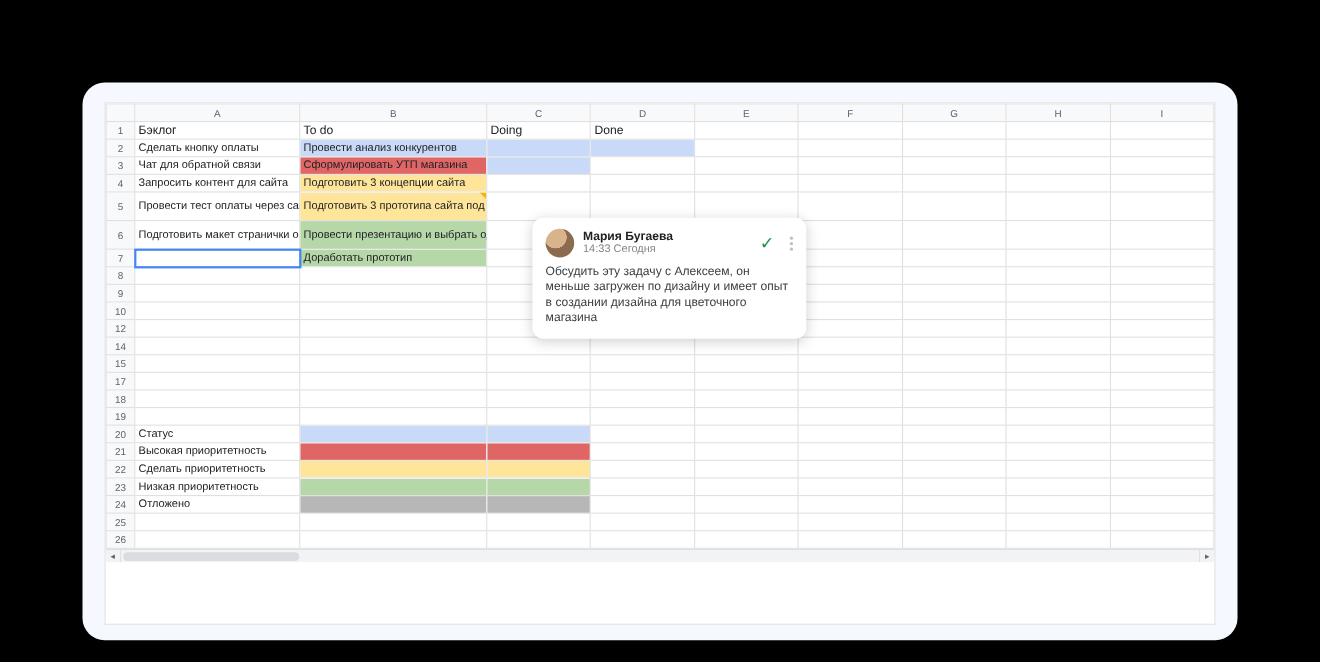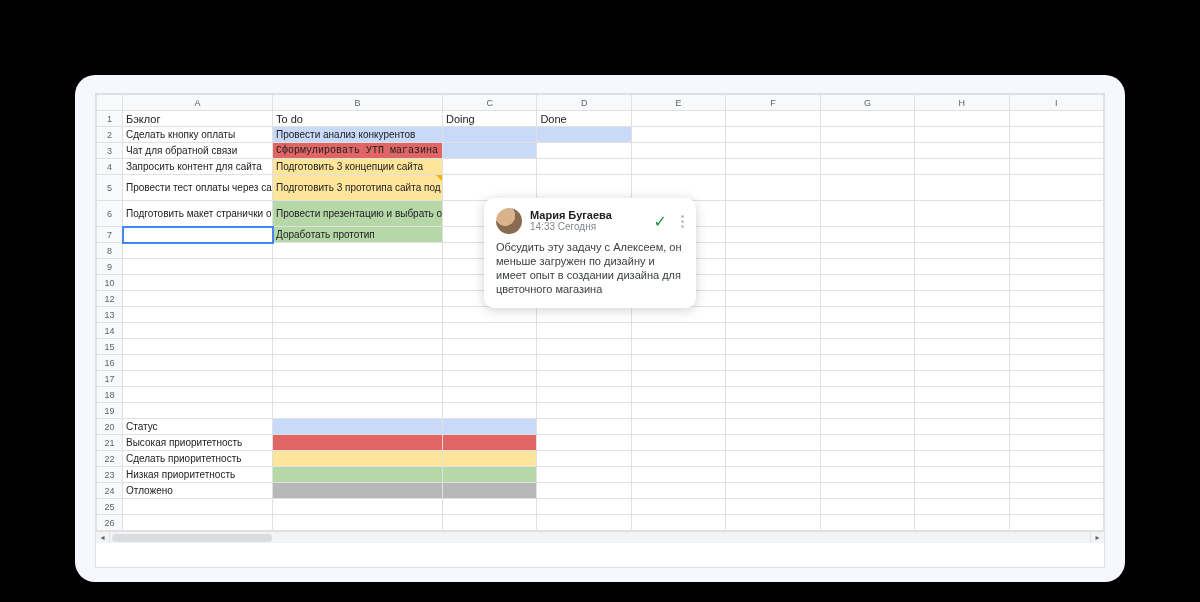--- a/index.html
+++ b/index.html
@@ -76,40 +76,40 @@
     font-weight: 400;
   }
   col.col-a { width: 150px; }
   col.col-b { width: 170px; }
   col.col-c,col.col-d,col.col-e,col.col-f,col.col-g,col.col-h,col.col-i { width: auto; }
 
   td.wrap { white-space: normal; line-height: 12px; padding-top:2px;padding-bottom:2px;}
   tr.tall td { height: 26px; vertical-align: middle;}
   td.hdr { font-weight: 400; font-size: 11px; }
   td.bg-blue   { background: var(--color-blue); margin-left: 12px; }
-  td.bg-red    { background: var(--color-red); font-family: Liberation Mono, monospace; }
+  td.bg-red    { background: var(--color-red); }
   td.bg-yellow { background: var(--color-yellow); margin-left: 17px; }
   td.bg-green  { background: var(--color-green); }
   td.bg-gray   { background: var(--color-gray); }
   td.outlined { outline: 2px solid var(--selected-border); outline-offset: -1px; }
   td.note-mark { position: relative; }
   td.note-mark::after {
     content:"";
     position:absolute; top:0; right:0;
     width:0; height:0;
     border-top: 6px solid #f4b400;
     border-left: 6px solid transparent;
   }
 
   
   .comment {
     position: absolute;
     top: 104px;
     left: 388px;
-    width: 212px;
+    width: 249px;
     background:#fff;
     border-radius: 10px;
     box-shadow: 0 2px 12px rgba(0,0,0,.18);
     padding: 10px 12px 12px 12px;
     font-size: 11px;
     color:#3c4043;
   }
   .comment-head { display:flex; align-items:center; gap:8px; margin-bottom:6px; }
   .avatar {
     width:26px;height:26px;border-radius:50%;
@@ -304,57 +304,33 @@
             <td></td>
             <td></td>
             <td></td>
             <td></td>
             <td></td>
             <td></td>
             <td></td>
             <td></td>
           </tr>
           <tr>
-            <th class="rowhead">13</th>
-            <td></td>
-            <td></td>
-            <td></td>
-            <td></td>
-            <td></td>
-            <td></td>
-            <td></td>
-            <td></td>
-            <td></td>
-          </tr>
-          <tr>
             <th class="rowhead">14</th>
             <td></td>
             <td></td>
             <td></td>
             <td></td>
             <td></td>
             <td></td>
             <td></td>
             <td></td>
             <td></td>
           </tr>
           <tr>
             <th class="rowhead">15</th>
-            <td></td>
-            <td></td>
-            <td></td>
-            <td></td>
-            <td></td>
-            <td></td>
-            <td></td>
-            <td></td>
-            <td></td>
-          </tr>
-          <tr>
-            <th class="rowhead">16</th>
             <td></td>
             <td></td>
             <td></td>
             <td></td>
             <td></td>
             <td></td>
             <td></td>
             <td></td>
             <td></td>
           </tr>

